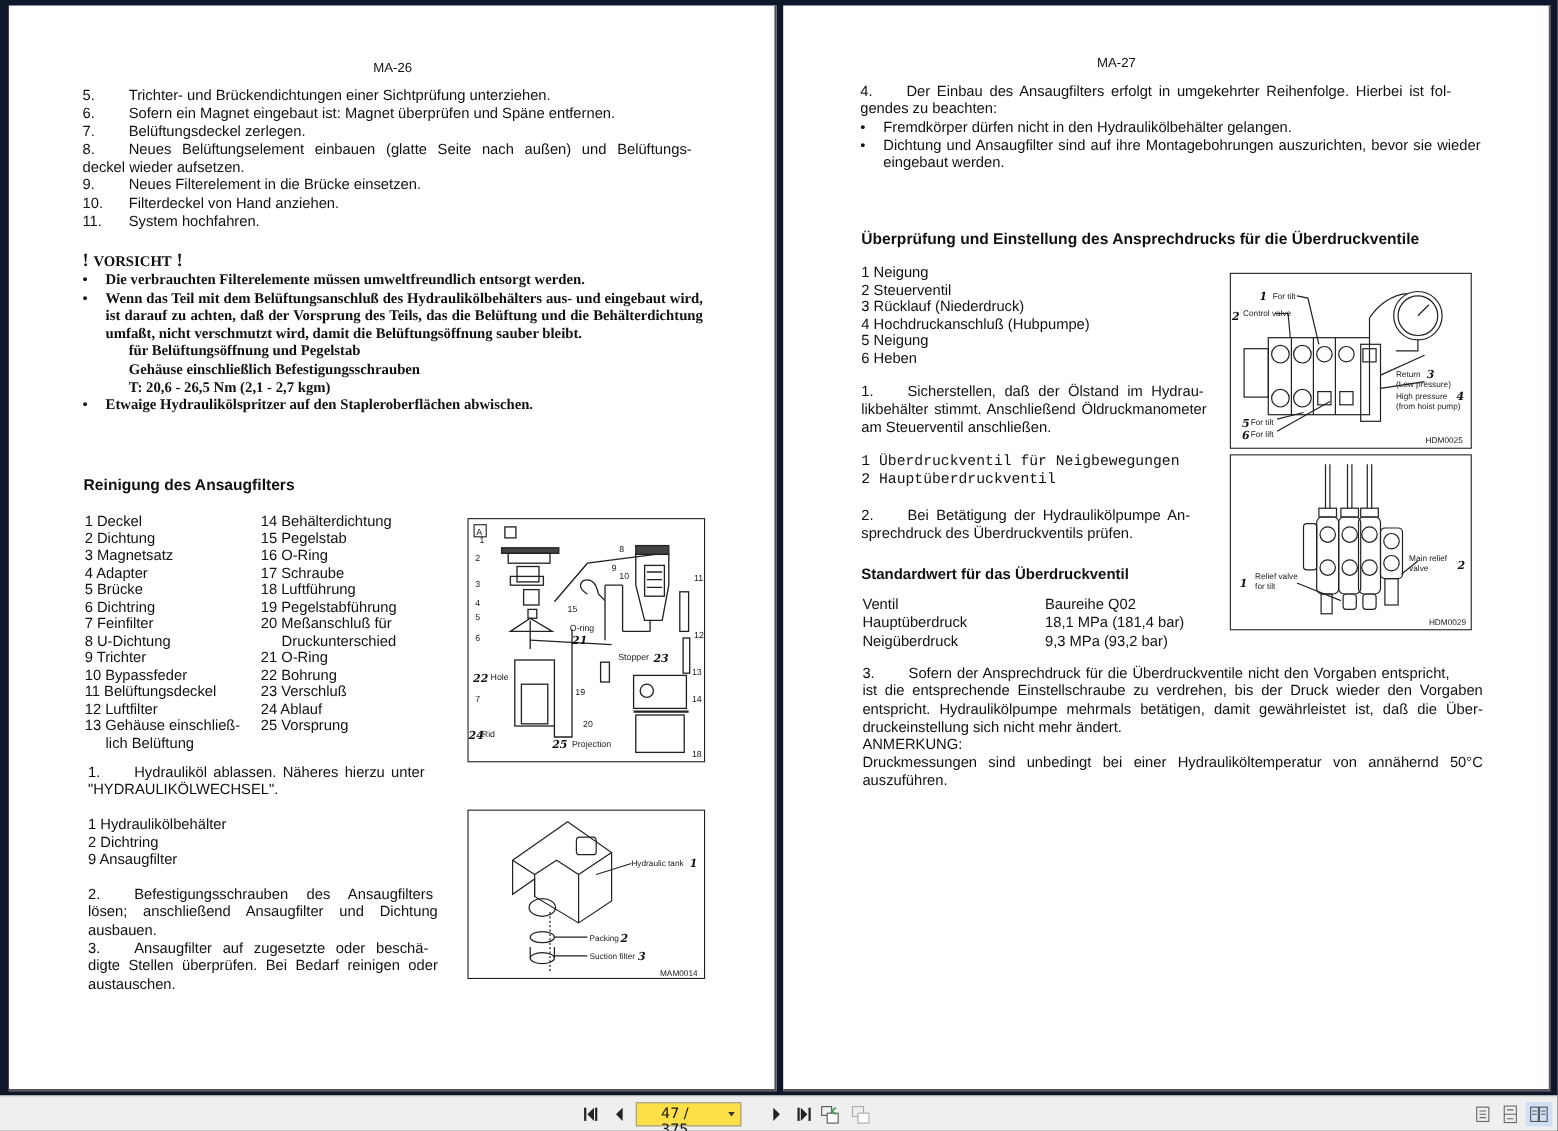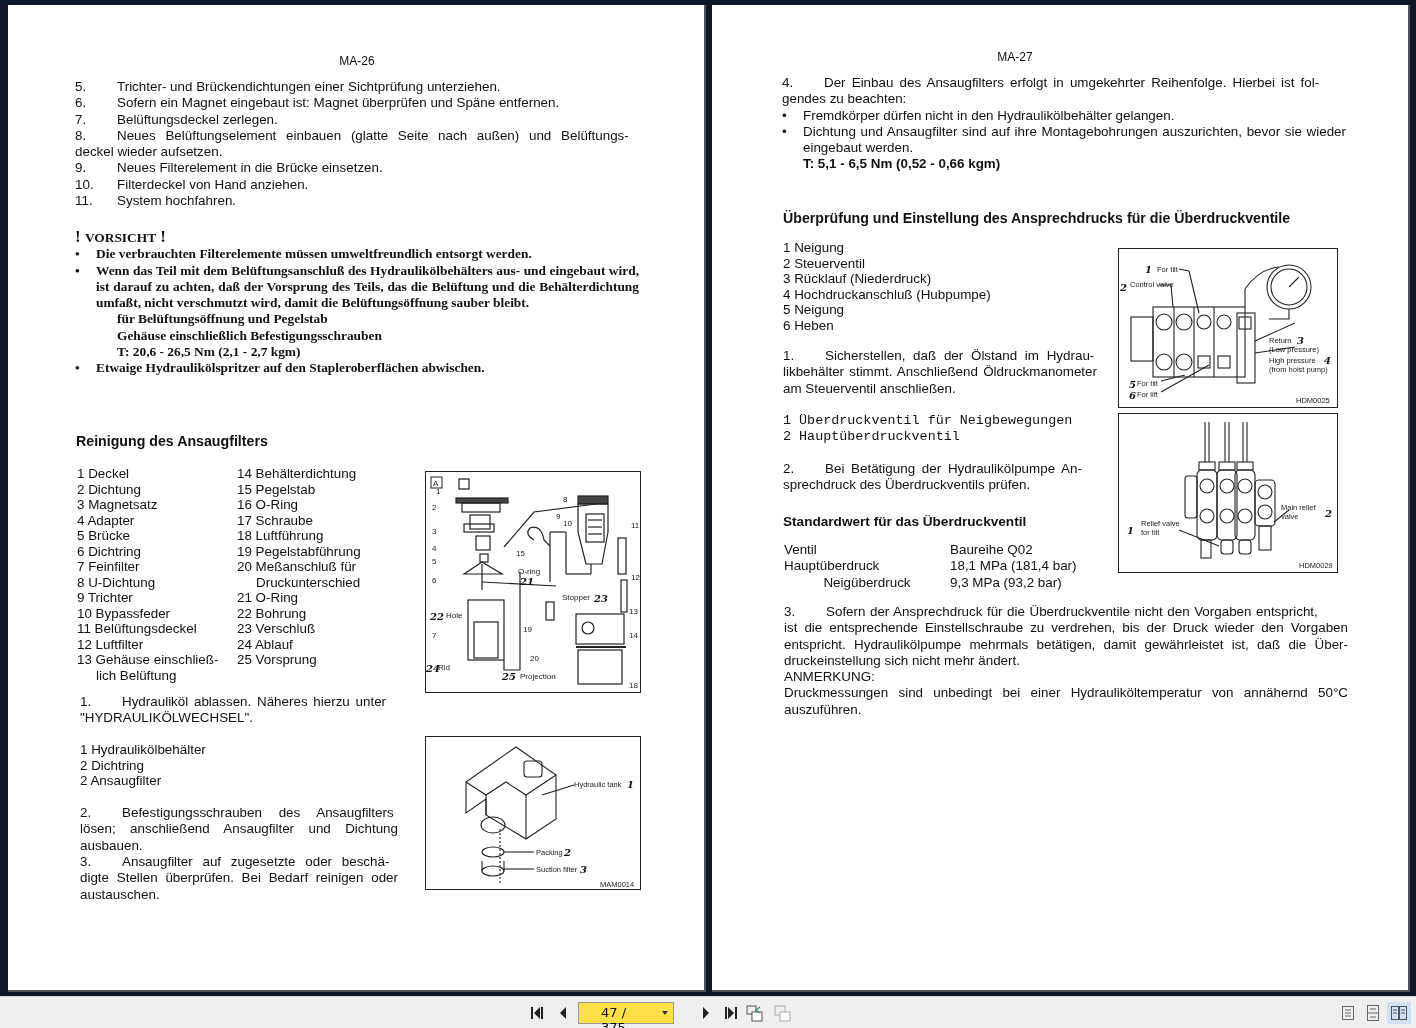--- a/index.html
+++ b/index.html
@@ -199,21 +199,21 @@
       <div class="row just">
           <span class="num" style="width:42px;">1.</span>
           <span style="word-spacing:2px;">Hydrauliköl ablassen. Näheres hierzu unter</span>
         </div>
       <div>"HYDRAULIKÖLWECHSEL".</div>
     </div>
 
     <div class="abs t" style="left:72px; top:737px; width:200px; line-height:15.5px;">
       <div>1 Hydraulikölbehälter</div>
         <div>2 Dichtring</div>
-        <div>2 Ansaugfilter</div>
+        <div>9 Ansaugfilter</div>
     </div>
 
     <div class="abs t just" style="left:72px; top:800px; width:318px;">
       <div class="row">
           <span class="num">2.</span>
           <span style="word-spacing:13px;">Befestigungsschrauben des Ansaugfilters</span>
         </div>
       <div style="text-align:justify; text-align-last:left;">lösen; anschließend Ansaugfilter und Dichtung ausbauen.</div>
     </div>
     <div class="abs t just" style="left:72px; top:849px; width:318px;">
@@ -267,21 +267,20 @@
         </div>
       <div>gendes zu beachten:</div>
       <div class="bul">
           <span class="dot">•</span>
           <span>Fremdkörper dürfen nicht in den Hydraulikölbehälter gelangen.</span>
         </div>
       <div class="bul">
           <span class="dot">•</span>
           <span class="just">Dichtung und Ansaugfilter sind auf ihre Montagebohrungen auszurichten, bevor sie wieder eingebaut werden.</span>
         </div>
-      <div class="b" style="padding-left:21px;">T: 5,1 - 6,5 Nm (0,52 - 0,66 kgm)</div>
     </div>
 
     <h3 class="abs" style="left:71px; top:205px;">Überprüfung und Einstellung des Ansprechdrucks für die Überdruckventile</h3>
 
     <div class="abs t" style="left:71px; top:235px; width:320px; line-height:15.5px;">
       <div>1 Neigung</div>
         <div>2 Steuerventil</div>
         <div>3 Rücklauf (Niederdruck)</div>
         <div>4 Hochdruckanschluß (Hubpumpe)</div>
         <div>5 Neigung</div>
@@ -314,21 +313,21 @@
     <div class="abs t" style="left:72px; top:537px; width:320px;">
       <div class="row">
           <span style="width:166px;">Ventil</span>
           <span>Baureihe Q02</span>
         </div>
       <div class="row">
           <span style="width:166px;">Hauptüberdruck</span>
           <span>18,1 MPa (181,4 bar)</span>
         </div>
       <div class="row">
-          <span style="width:166px;text-align:center;">Neigüberdruck</span>
+          <span style="width:166px;">Neigüberdruck</span>
           <span>9,3 MPa (93,2 bar)</span>
         </div>
     </div>
 
     <div class="abs t" style="left:72px; top:599px; width:564px;">
       <div class="row">
           <span class="num">3.</span>
           <span style="word-spacing:0.8px;">Sofern der Ansprechdruck für die Überdruckventile nicht den Vorgaben entspricht,</span>
         </div>
       <div class="just" style="text-align-last:left;">ist die entsprechende Einstellschraube zu verdrehen, bis der Druck wieder den Vorgaben entspricht. Hydraulikölpumpe mehrmals betätigen, damit gewährleistet ist, daß die Über-druckeinstellung sich nicht mehr ändert.</div>

